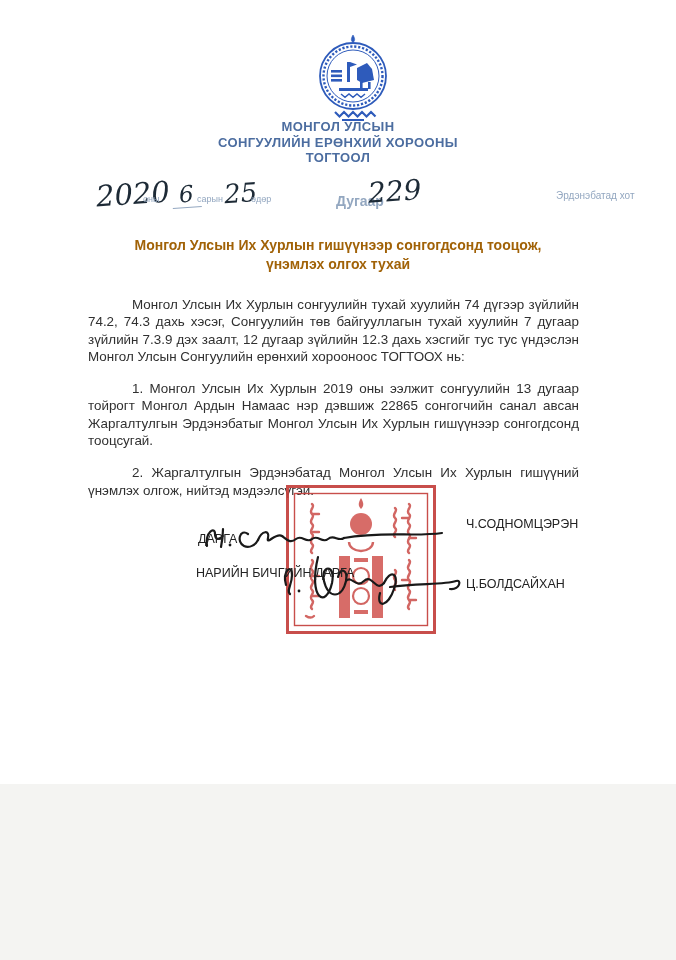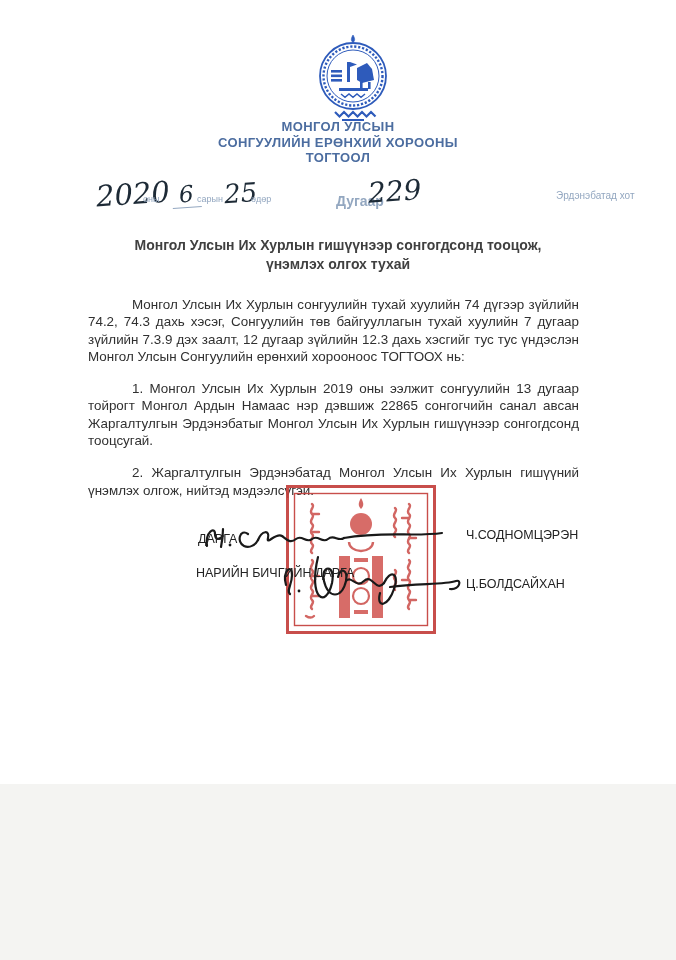--- a/index.html
+++ b/index.html
@@ -29,36 +29,36 @@
   .hw-month{left:172px;top:183px;font-size:23px;border-bottom:1px solid #93a7c0;padding:0 7px 1px 7px;}
   .lbl-month{left:197px;top:194px;}
   .hw-day{left:224px;top:180px;font-size:26px;}
   .lbl-day{left:251px;top:194px;}
   .lbl-number{left:336px;top:193px;font-size:14px;font-weight:bold;}
   .hw-number{left:368px;top:178px;font-size:28px;}
   .lbl-city{left:556px;top:190px;font-size:10px;}
   
   .doc-title{
     position:absolute;left:118px;top:236px;width:440px;text-align:center;
-    font-weight:bold;font-size:14px;line-height:19px;color:#404040;
+    font-weight:bold;font-size:14px;line-height:19px;color:#a16207;
   }
   
   .body-text{position:absolute;left:88px;top:296px;width:507px;}
   .body-text p{
     margin:0 16px 15px 0;text-align:justify;text-indent:44px;
     font-size:13.4px;line-height:17.3px;color:#303030;
   }
   
   .stamp{position:absolute;left:285px;top:484px;width:152px;height:151px;z-index:1;opacity:.92;}
   
   .sig-label,.sig-name{
     position:absolute;z-index:3;font-size:12.5px;color:#222;white-space:nowrap;margin-left:22px;
   }
   .sig-label-1{left:176px;top:532px;}
-  .sig-name-1{left:444px;top:528px;text-align:right;}
+  .sig-name-1{left:444px;top:517px;text-align:right;}
   .sig-label-2{left:174px;top:566px;}
   .sig-name-2{left:444px;top:577px;}
   .sig-svg{position:absolute;z-index:2;}
   .sig-svg-1{left:202px;top:522px;}
   .sig-svg-2{left:278px;top:549px;}
   
   .serial{
     position:absolute;left:490px;top:905px;z-index:2;
     font-family:"DejaVu Sans Mono","Liberation Mono",monospace;
     font-size:17px;letter-spacing:8px;color:#4a4a4a;transform:scaleY(1.1);

